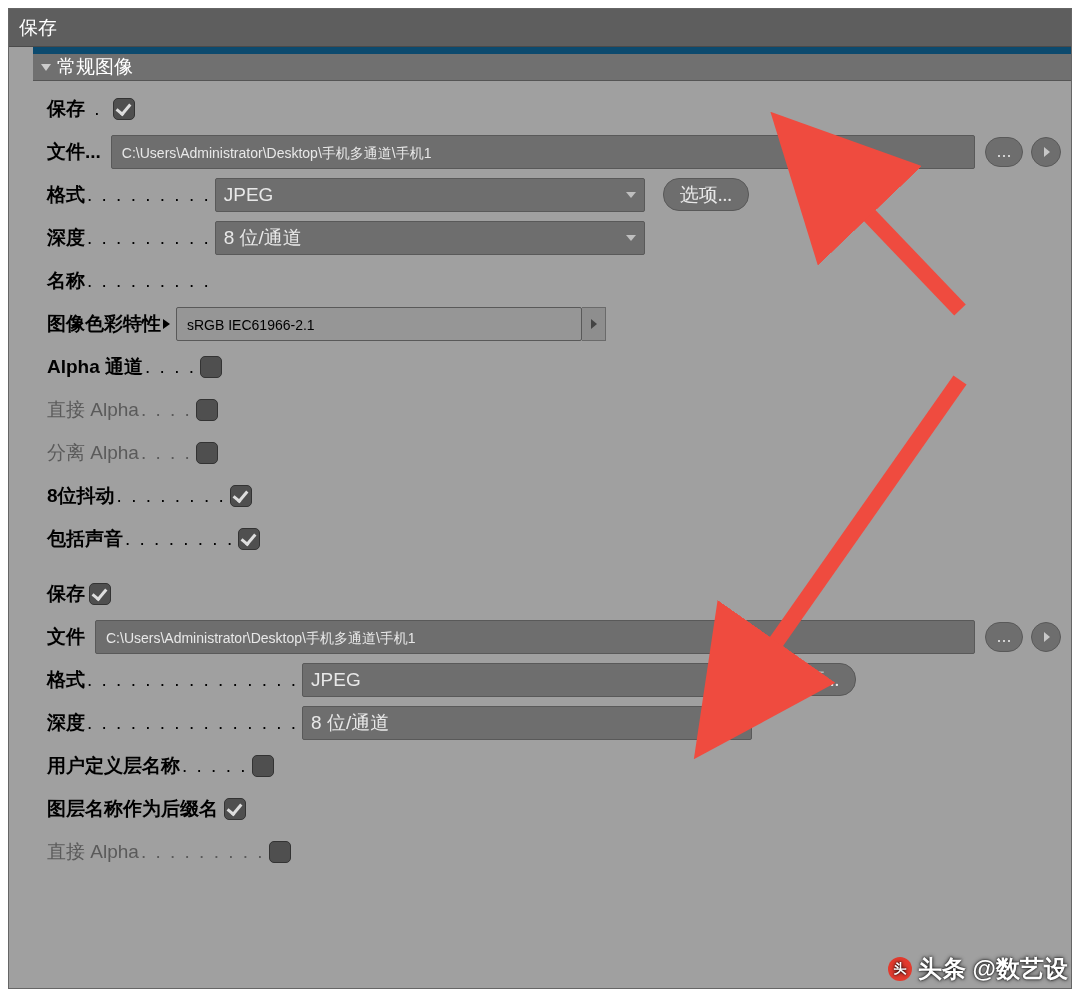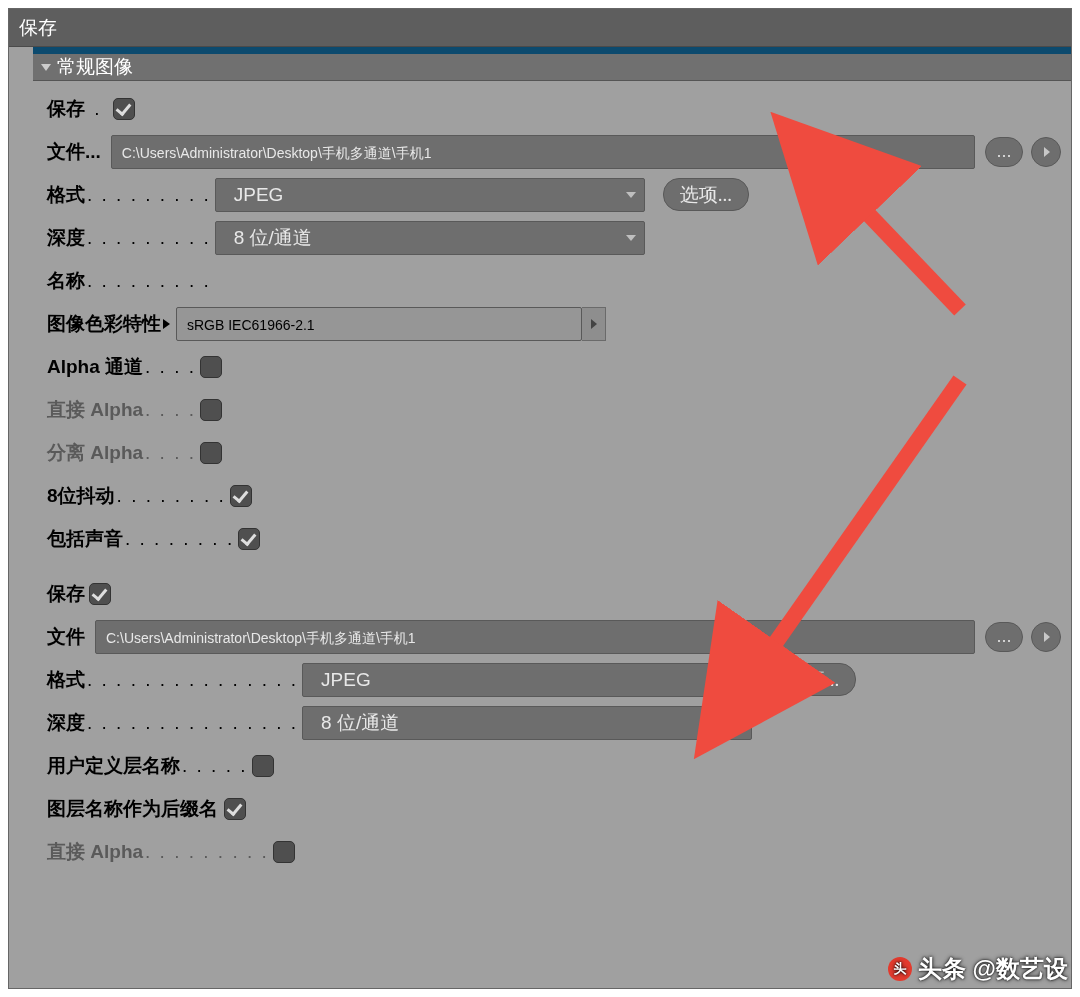--- a/index.html
+++ b/index.html
@@ -60,21 +60,21 @@
     align-items: center;
     min-height: 43px;
     padding: 2px 0 2px 28px;
   }
   .lbl {
     color: #000;
     font-weight: 700;
     white-space: nowrap;
     flex: 0 0 auto;
   }
-  .lbl.disabled { color: #5a5a5a; font-weight: 700; }
+  .lbl.disabled { color: #5a5a5a; font-weight: 400; }
   .lbl.plain { font-weight: 700; }
   .dots {
     flex: 0 0 auto;
     color: #000;
     letter-spacing: 2px;
     padding: 0 4px 0 2px;
   }
 
   
   .text-input {
@@ -92,21 +92,21 @@
     color: #000000;
   }
   .dropdown {
     background: #6e6e6e;
     color: #e8e8e8;
     height: 34px;
     border: 1px solid #595959;
     border-radius: 2px;
     display: flex;
     align-items: center;
-    padding: 0 8px 0 18px;
+    padding: 0 8px 0 8px;
     font-size: 19px;
     position: relative;
   }
   .dropdown .dd-text { flex: 1 1 auto; overflow: hidden; white-space: nowrap; }
   .dropdown .dd-arrow {
     width: 0; height: 0;
     border-left: 5px solid transparent;
     border-right: 5px solid transparent;
     border-top: 6px solid #bfbfbf;
     margin-left: 8px;

